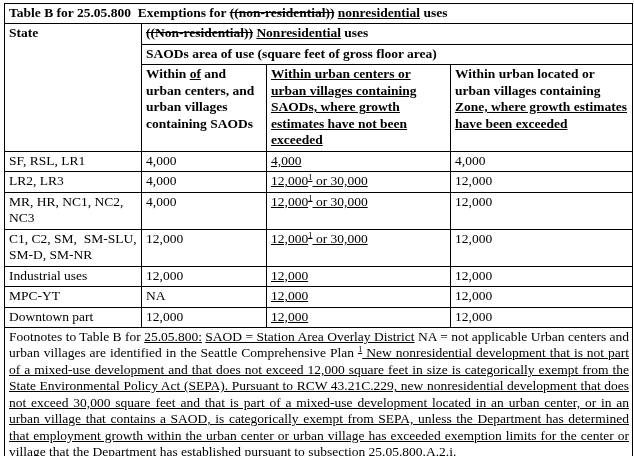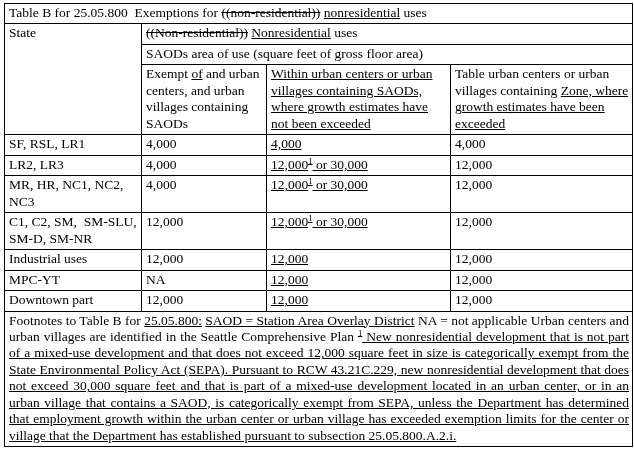--- a/index.html
+++ b/index.html
@@ -29,21 +29,21 @@
     vertical-align: top;
     overflow: hidden;
     word-wrap: break-word;
   }
   col.c0 { width: 137px; }
   col.c1 { width: 125px; }
   col.c2 { width: 184px; }
   col.c3 { width: 182px; }
 
   
-  .b { font-weight: normal; }
+  .b { font-weight: bold; }
   .u { text-decoration: underline; }
   .s { text-decoration: line-through; }
   .sup { vertical-align: super; font-size: 0.65em; line-height: 0; }
 
   td.footnotes-cell {
     text-align: justify;
     padding: 1px 4px 3px 4px;
   }
 </style>
 </head>
@@ -62,23 +62,23 @@
         <td colspan="4"><span class="b">Table B for 25.05.800 &nbsp;Exemptions for </span><span class="b s">((non-residential))</span><span class="b"> </span><span class="b u">nonresidential</span><span class="b"> uses</span></td>
       </tr>
       <tr>
         <td rowspan="3"><span class="b">State</span></td>
         <td colspan="3"><span class="b s">((Non-residential))</span><span class="b"> </span><span class="b u">Nonresidential</span><span class="b"> uses</span></td>
       </tr>
       <tr>
         <td colspan="3"><span class="b">SAODs area of use (square feet of gross floor area)</span></td>
       </tr>
       <tr>
-        <td><span class="b">Exempt </span><span class="b u">of</span><span class="b"> and urban centers, and urban villages containing SAODs</span></td>
+        <td><span class="b">Within </span><span class="b u">of</span><span class="b"> and urban centers, and urban villages containing SAODs</span></td>
         <td><span class="b u">Within urban centers or urban villages containing SAODs, where growth estimates have not been exceeded</span></td>
-        <td><span class="b">Table urban centers or urban villages containing </span><span class="b u">Zone, where growth estimates have been exceeded</span></td>
+        <td><span class="b">Within urban located or urban villages containing </span><span class="b u">Zone, where growth estimates have been exceeded</span></td>
       </tr>
 
       <tr>
         <td><span>SF, RSL, LR1</span></td>
         <td><span>4,000</span></td>
         <td><span class="u">4,000</span></td>
         <td><span>4,000</span></td>
       </tr>
       <tr>
         <td><span>LR2, LR3</span></td>

